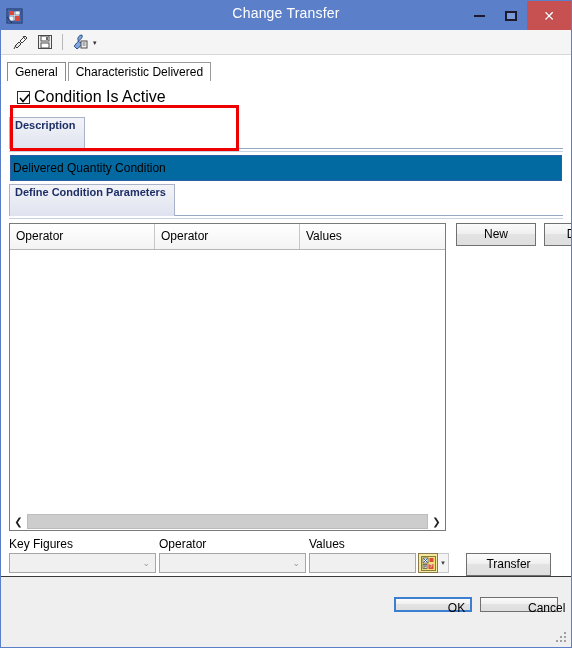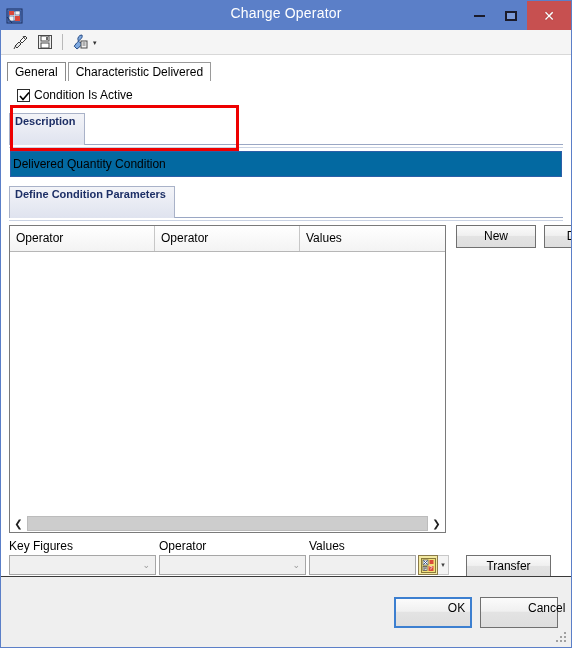--- a/index.html
+++ b/index.html
@@ -172,21 +172,21 @@
     position: relative;
     margin-right: 4px;
     flex: 0 0 auto;
   }
   .checkbox svg {
     position: absolute;
     left: 1px;
     top: 1px;
   }
   .cb-label {
-    font-size: 12px;
+    font-size: 16px;
   }
   
   .group {
     position: relative;
     margin-top: 9px;
   }
   .group-title {
     display: inline-block;
     font-size: 11px;
     font-weight: bold;
@@ -324,21 +324,21 @@
     height: 23px;
     line-height: 21px;
   }
   .btn.transfer {
     width: 85px;
     height: 23px;
     line-height: 21px;
   }
   .btn.bottom {
     width: 78px;
-    height: 31px;
+    height: 15px;
     line-height: 21px;
     padding-left: 47px;
   }
   .btn.default {
     border: 2px solid #3c7fd0;
     line-height: 19px;
   }
   
   .bottom-row {
     margin-top: 6px;
@@ -454,21 +454,21 @@
       <svg width="18" height="18" viewBox="0 0 18 18">
         <rect x="1" y="2" width="15" height="14" fill="#5b7fc8" stroke="#1a2f5e" stroke-width="1"></rect>
         <rect x="3" y="4" width="11" height="10" fill="#f2f2f2" stroke="#24427a" stroke-width="1"></rect>
         <rect x="3" y="4" width="5" height="4" fill="#d9483b"></rect>
         <rect x="9" y="4" width="5" height="4" fill="#f2f2f2" stroke="#24427a" stroke-width="0.6"></rect>
         <rect x="3" y="9" width="5" height="5" fill="#f2f2f2" stroke="#24427a" stroke-width="0.6"></rect>
         <rect x="9" y="9" width="5" height="5" fill="#d9483b"></rect>
         <path d="M1 10 L6 16" stroke="#1a2f5e" stroke-width="1" fill="none"></path>
       </svg>
     </span>
-    <div class="title-text">Change Operator</div>
+    <div class="title-text">Change Transfer</div>
     <div class="win-buttons">
       <div class="win-btn">
         <span class="min-glyph"></span>
       </div>
       <div class="win-btn">
         <span class="max-glyph"></span>
       </div>
       <div class="win-btn close">
         <span class="close-glyph">✕</span>
       </div>
@@ -526,21 +526,21 @@
     </div>
 
     <div class="group" style="margin-top:11px;">
       <span class="group-title">Description</span>
       <div class="group-line"></div>
       <div class="desc-input-wrap">
         <input class="desc-input" type="text" value="Delivered Quantity Condition" style="">
       </div>
     </div>
 
-    <div class="group" style="margin-top:6px;">
+    <div class="group" style="margin-top:0;">
       <span class="group-title">Define Condition Parameters</span>
       <div class="group-line"></div>
 
       <div class="params-area">
         <div class="table-box">
           <div class="table-head">
             <div class="th c0">Operator</div>
             <div class="th c1">Operator</div>
             <div class="th c2">Values</div>
           </div>

